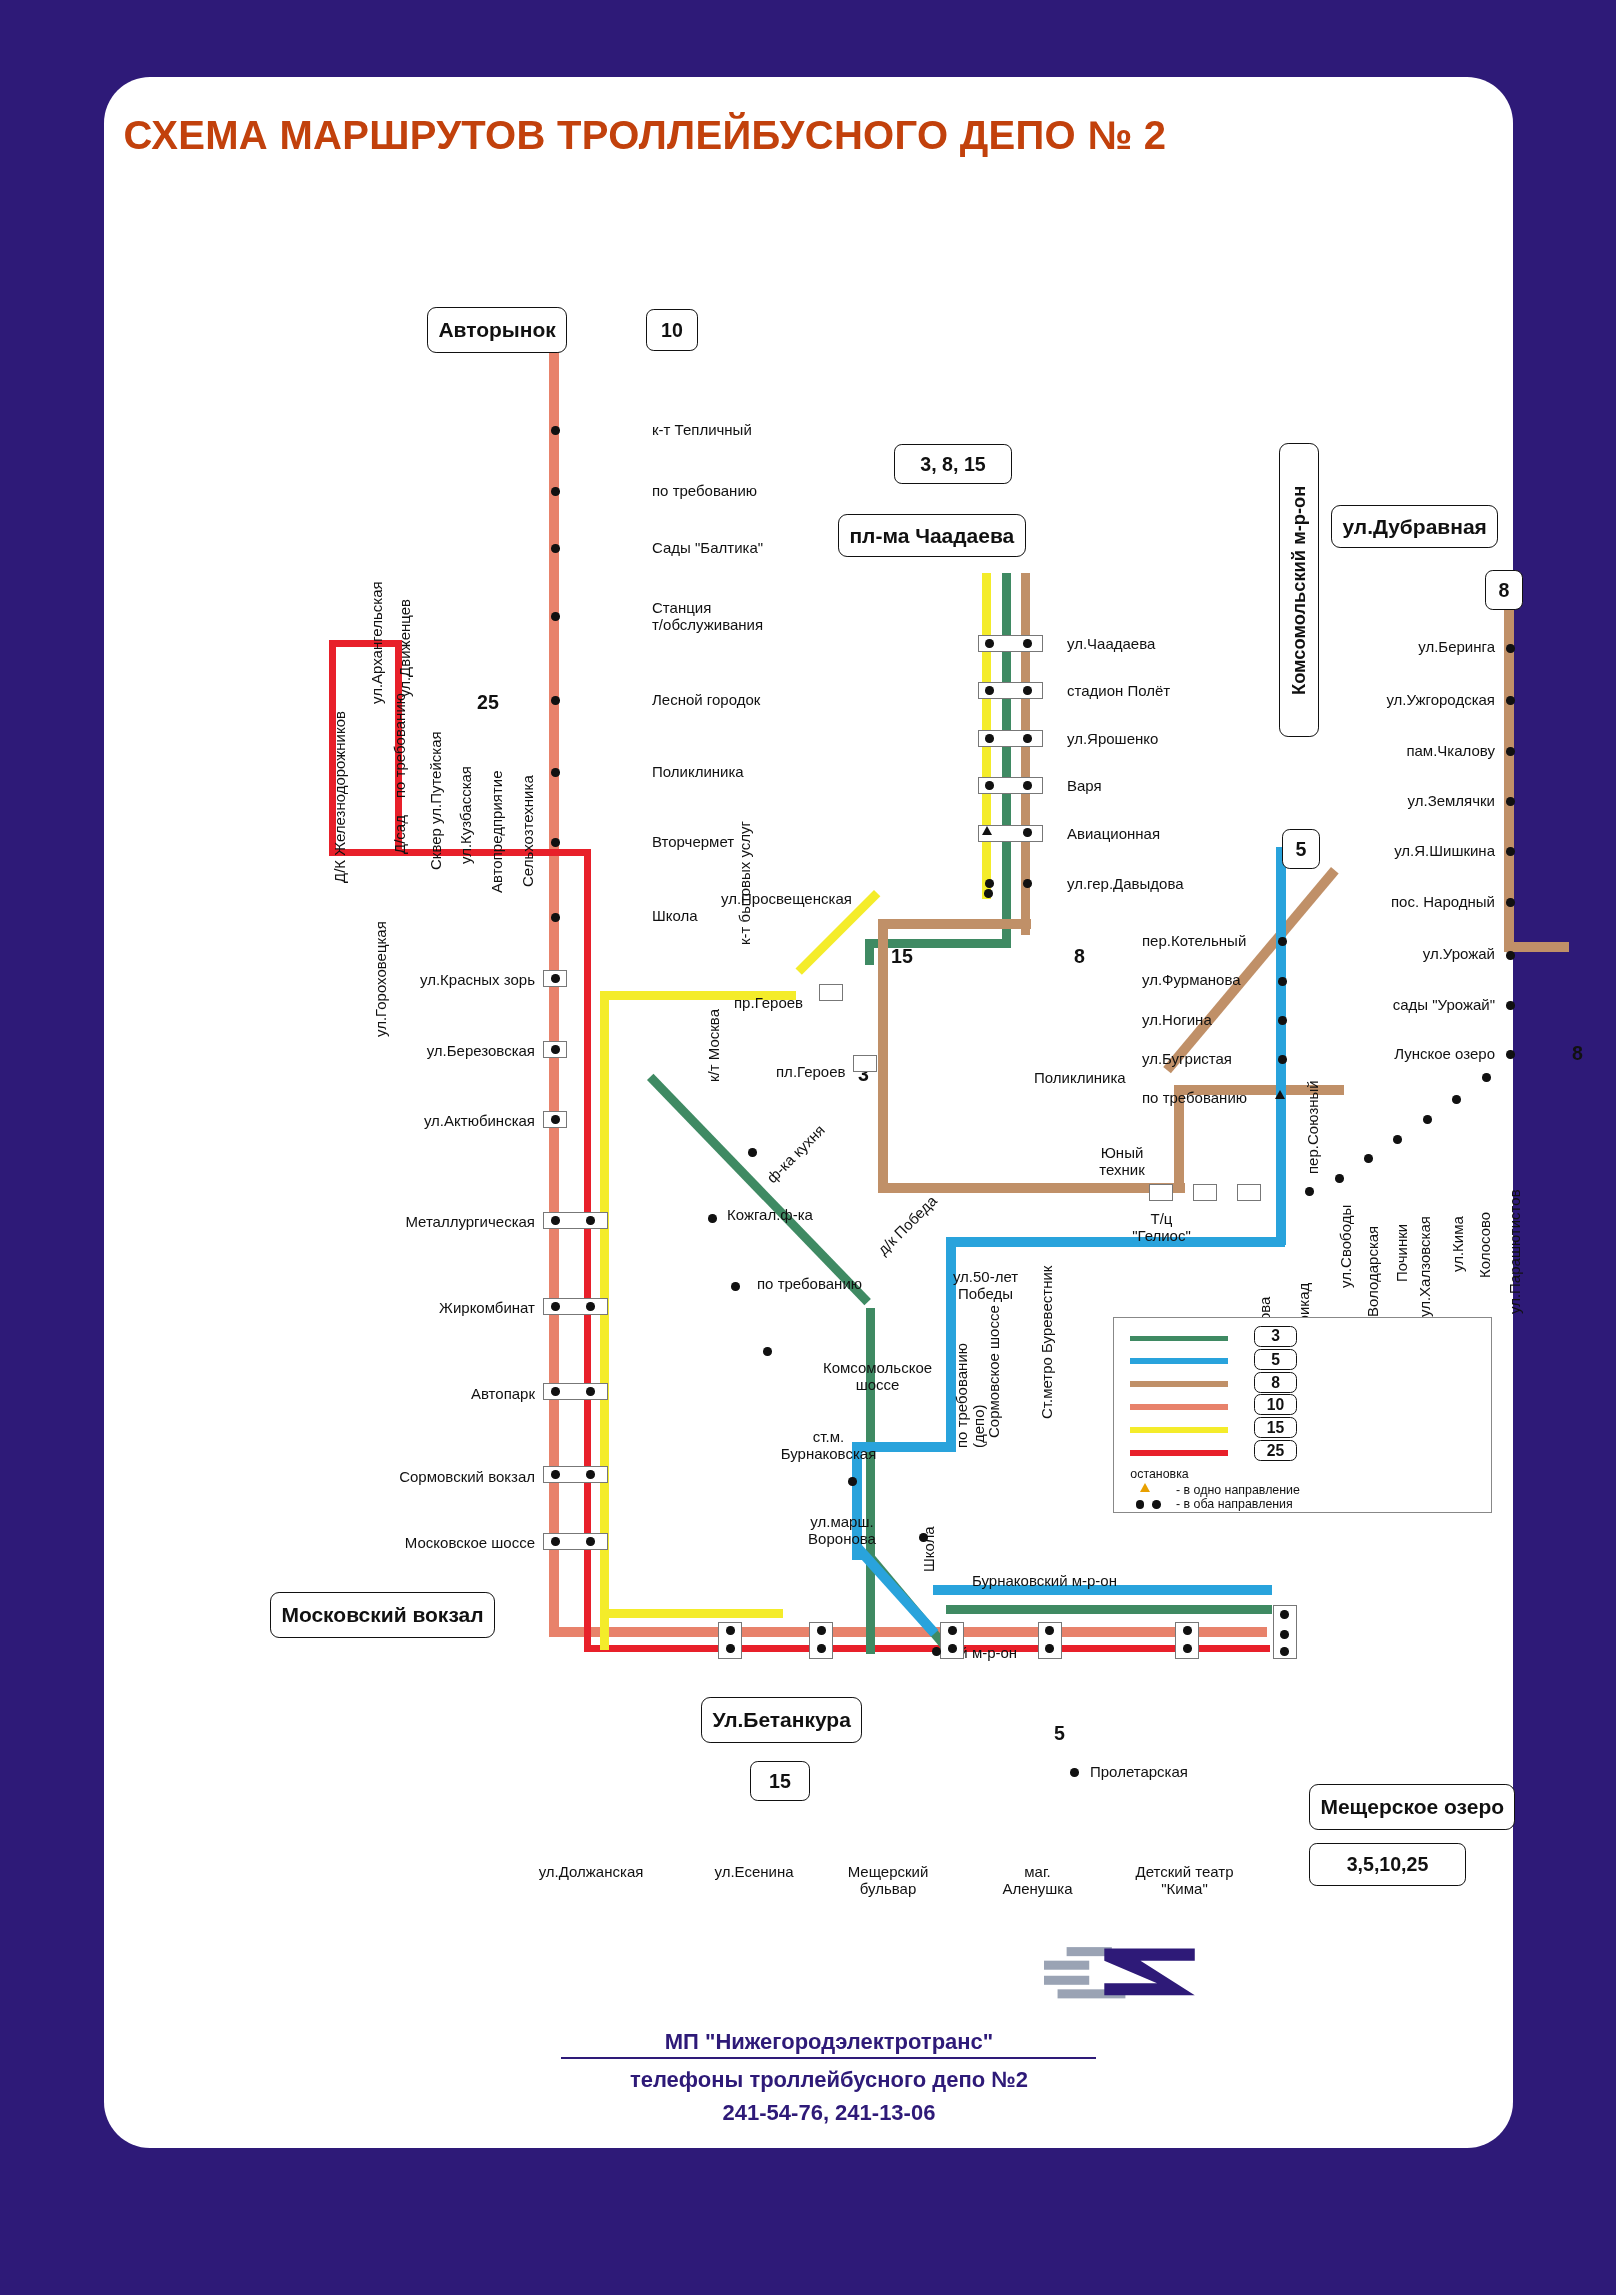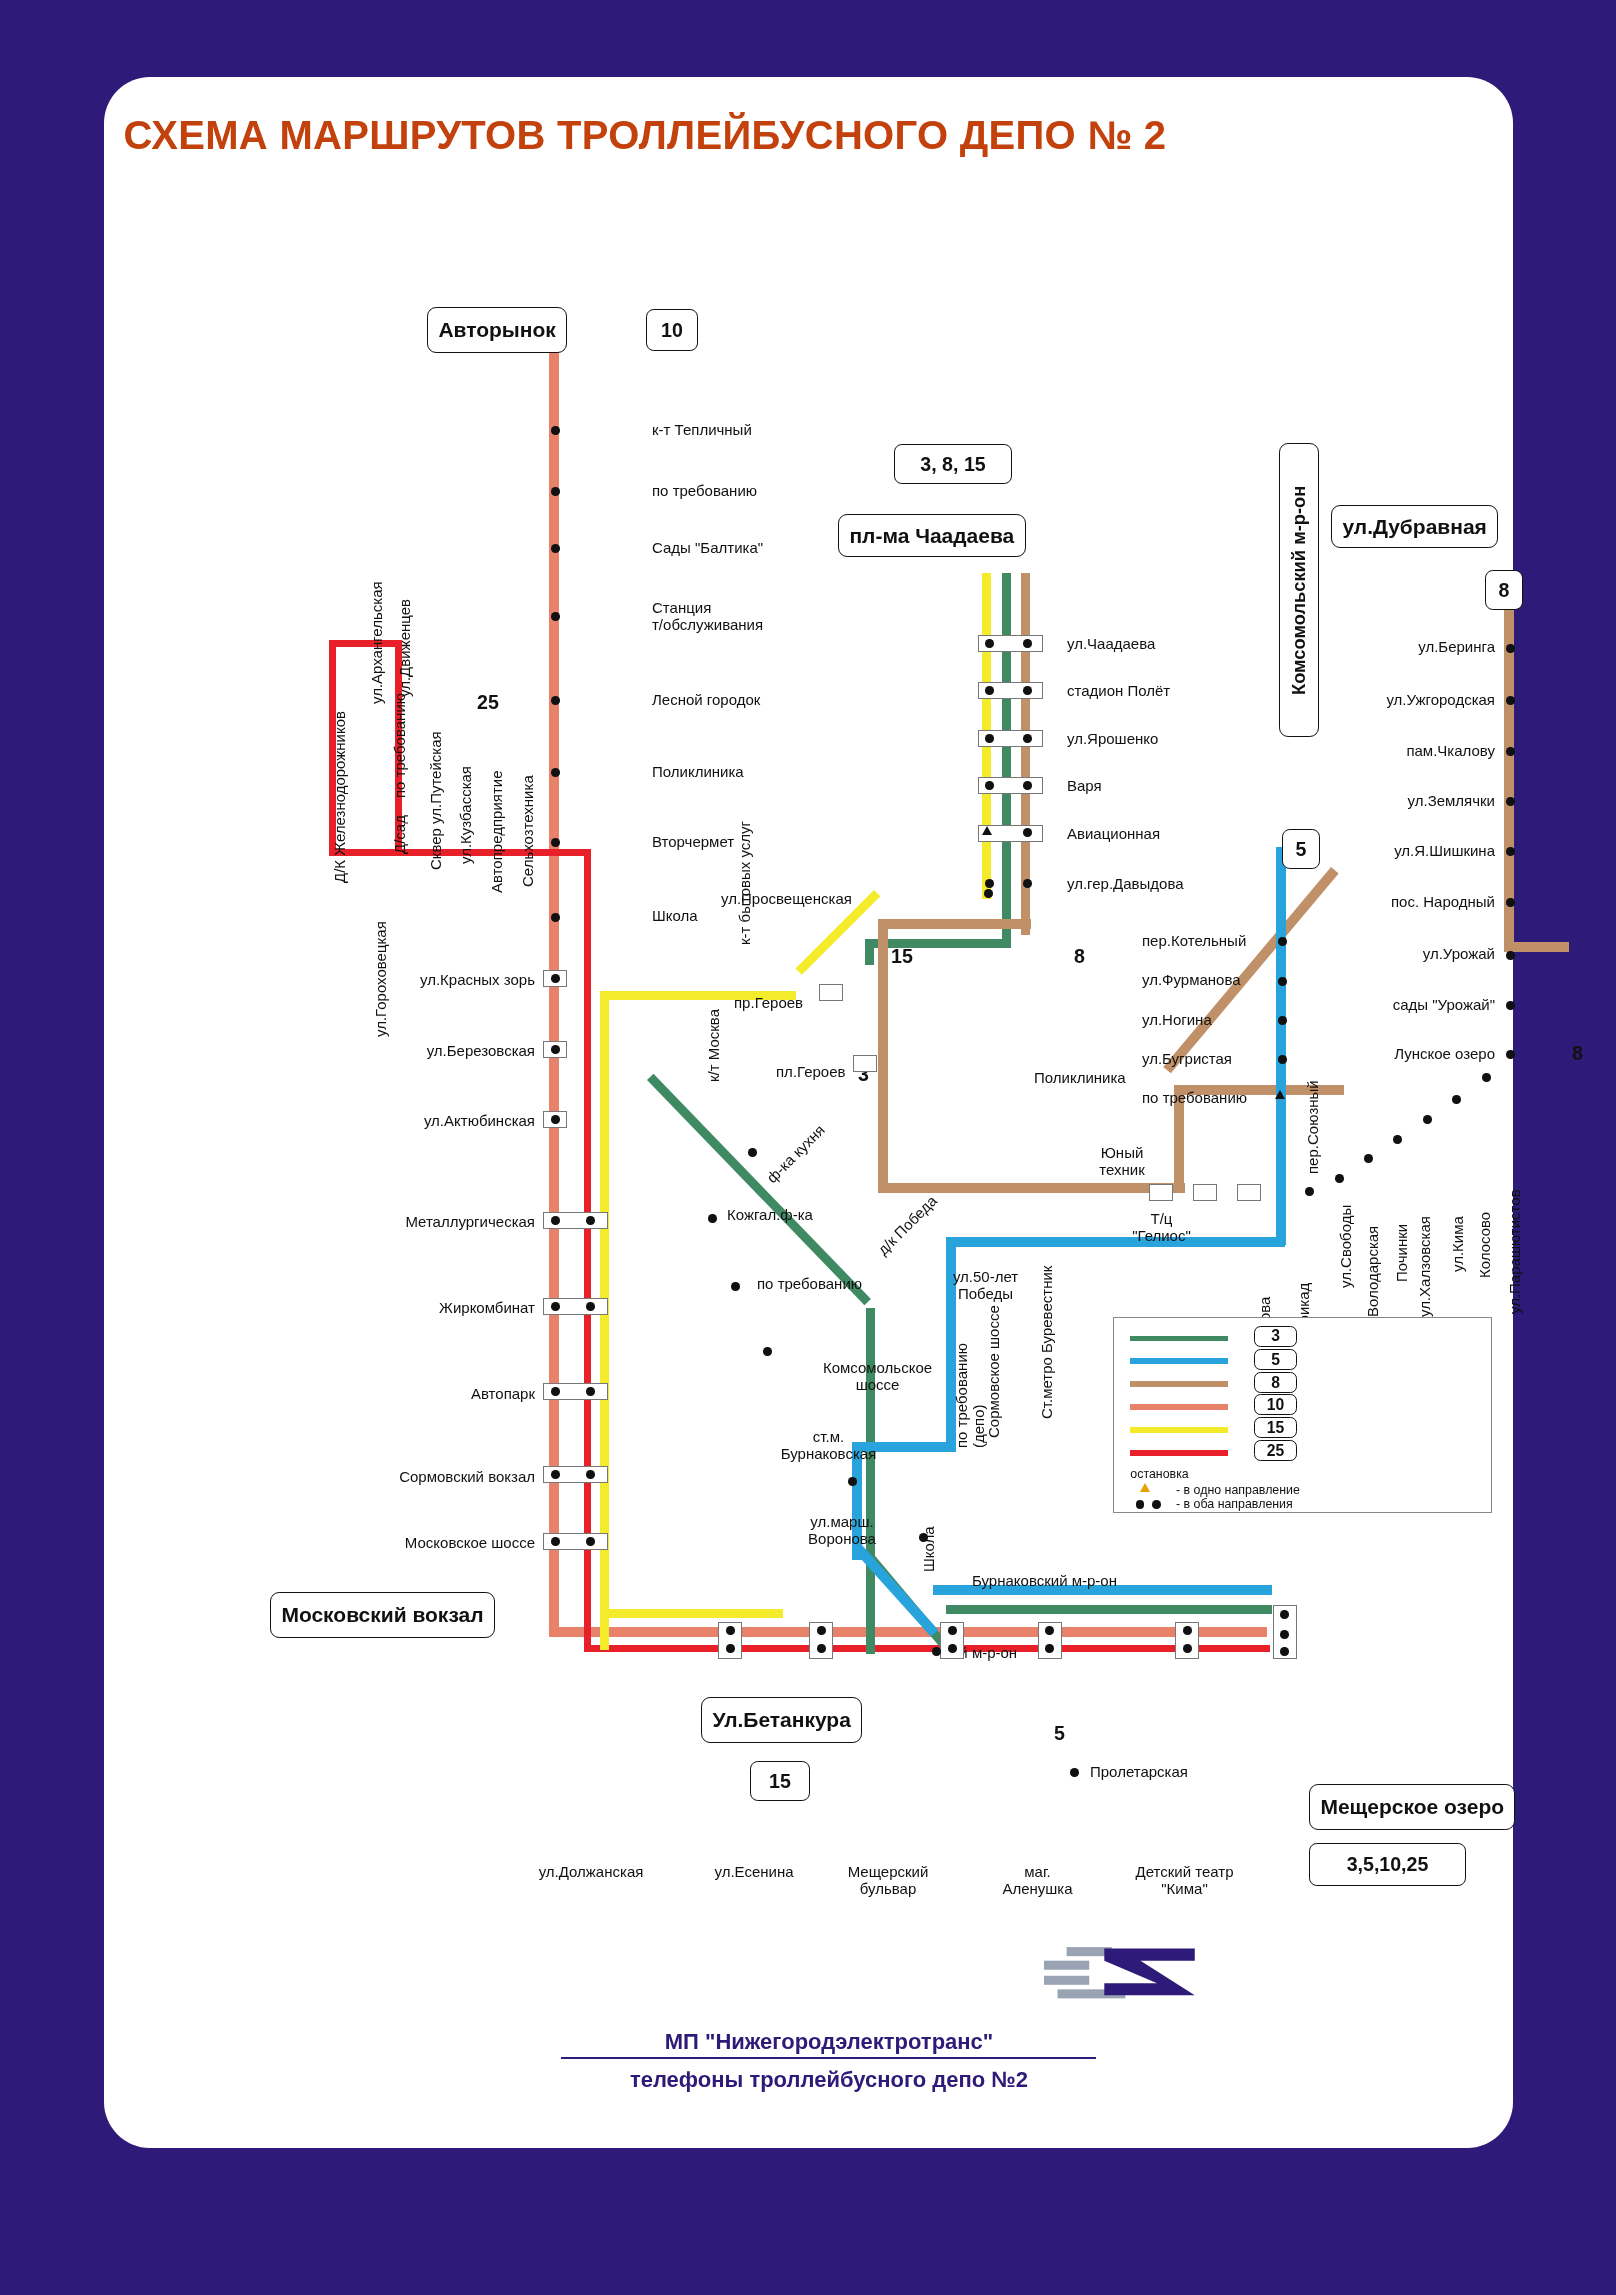--- a/index.html
+++ b/index.html
@@ -461,16 +461,17 @@
     <rect x="0" y="26" width="60" height="12" fill="#9aa3b4"></rect>
     <rect x="0" y="46" width="60" height="12" fill="#9aa3b4"></rect>
     <rect x="30" y="8" width="60" height="12" fill="#9aa3b4"></rect>
     <rect x="18" y="64" width="90" height="12" fill="#9aa3b4"></rect>
     <path d="M80 10 L200 10 L200 26 L128 26 L200 72 L80 72 L80 56 L150 56 L80 26 Z" fill="#2e1a78"></path>
   </svg>
 
   <div class="foot" style="left:366px;top:1952px;width:718px;font-size:22px;">МП "Нижегородэлектротранс"</div>
   <div style="position:absolute;left:457px;top:1980px;width:535px;height:2px;background:#2e1a78;"></div>
   <div class="foot" style="left:366px;top:1990px;width:718px;font-size:22px;">телефоны троллейбусного депо №2</div>
+  <div class="foot" style="left:366px;top:2023px;width:718px;font-size:22px;">241-54-76, 241-13-06</div>
 
  </div>
 </div>
 
 
 </body></html>

